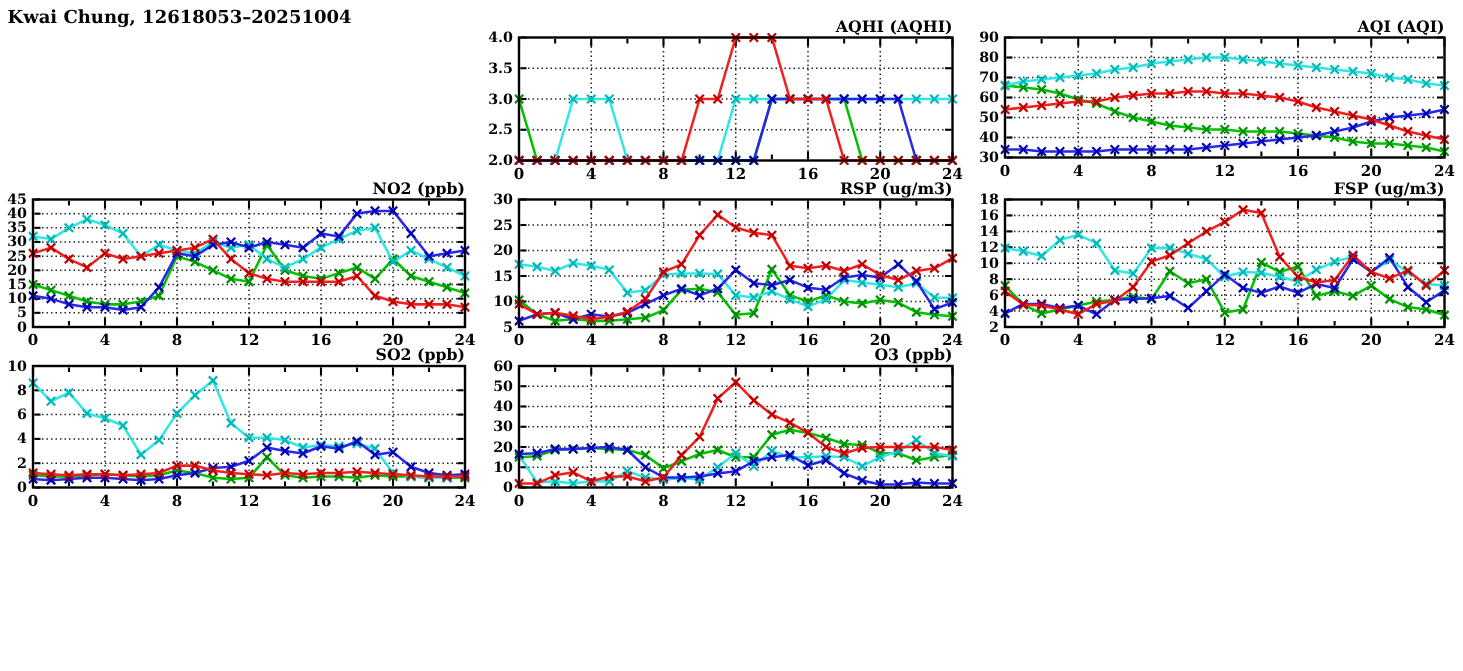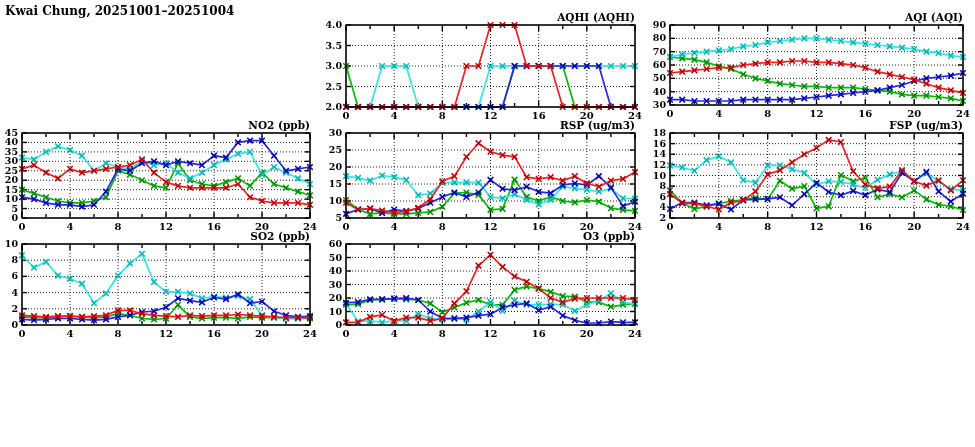--- a/index.html
+++ b/index.html
@@ -7,21 +7,21 @@
           font-family:"DejaVu Serif",serif;}
   .page-title{position:absolute;left:5px;top:4px;font-size:12px;font-weight:bold;color:#000;
               letter-spacing:0px;white-space:nowrap;}
   svg{position:absolute;left:0;top:0;}
   text{font-family:"DejaVu Serif",serif;font-weight:bold;fill:#000;}
 </style>
 </head>
 <body>
 
 <div class="canvas">
-  <div class="page-title">Kwai Chung, 20251001–20251004</div>
+  <div class="page-title">Kwai Chung, 12618053–20251004</div>
   <svg id="charts-svg" width="975" height="447" viewBox="0 0 975 447">
       <g>
         <clipPath id="clip0">
           <rect x="343" y="22" width="295" height="88"></rect>
         </clipPath>
         <line x1="346" y1="86.5" x2="635" y2="86.5" stroke="#000" stroke-width="1" stroke-dasharray="1 2" opacity="0.85"></line>
         <line x1="346" y1="66" x2="635" y2="66" stroke="#000" stroke-width="1" stroke-dasharray="1 2" opacity="0.85"></line>
         <line x1="346" y1="45.5" x2="635" y2="45.5" stroke="#000" stroke-width="1" stroke-dasharray="1 2" opacity="0.85"></line>
         <line x1="394.1666666666667" y1="25" x2="394.1666666666667" y2="107" stroke="#000" stroke-width="1" stroke-dasharray="1 2" opacity="0.85"></line>
         <line x1="442.3333333333333" y1="25" x2="442.3333333333333" y2="107" stroke="#000" stroke-width="1" stroke-dasharray="1 2" opacity="0.85"></line>

